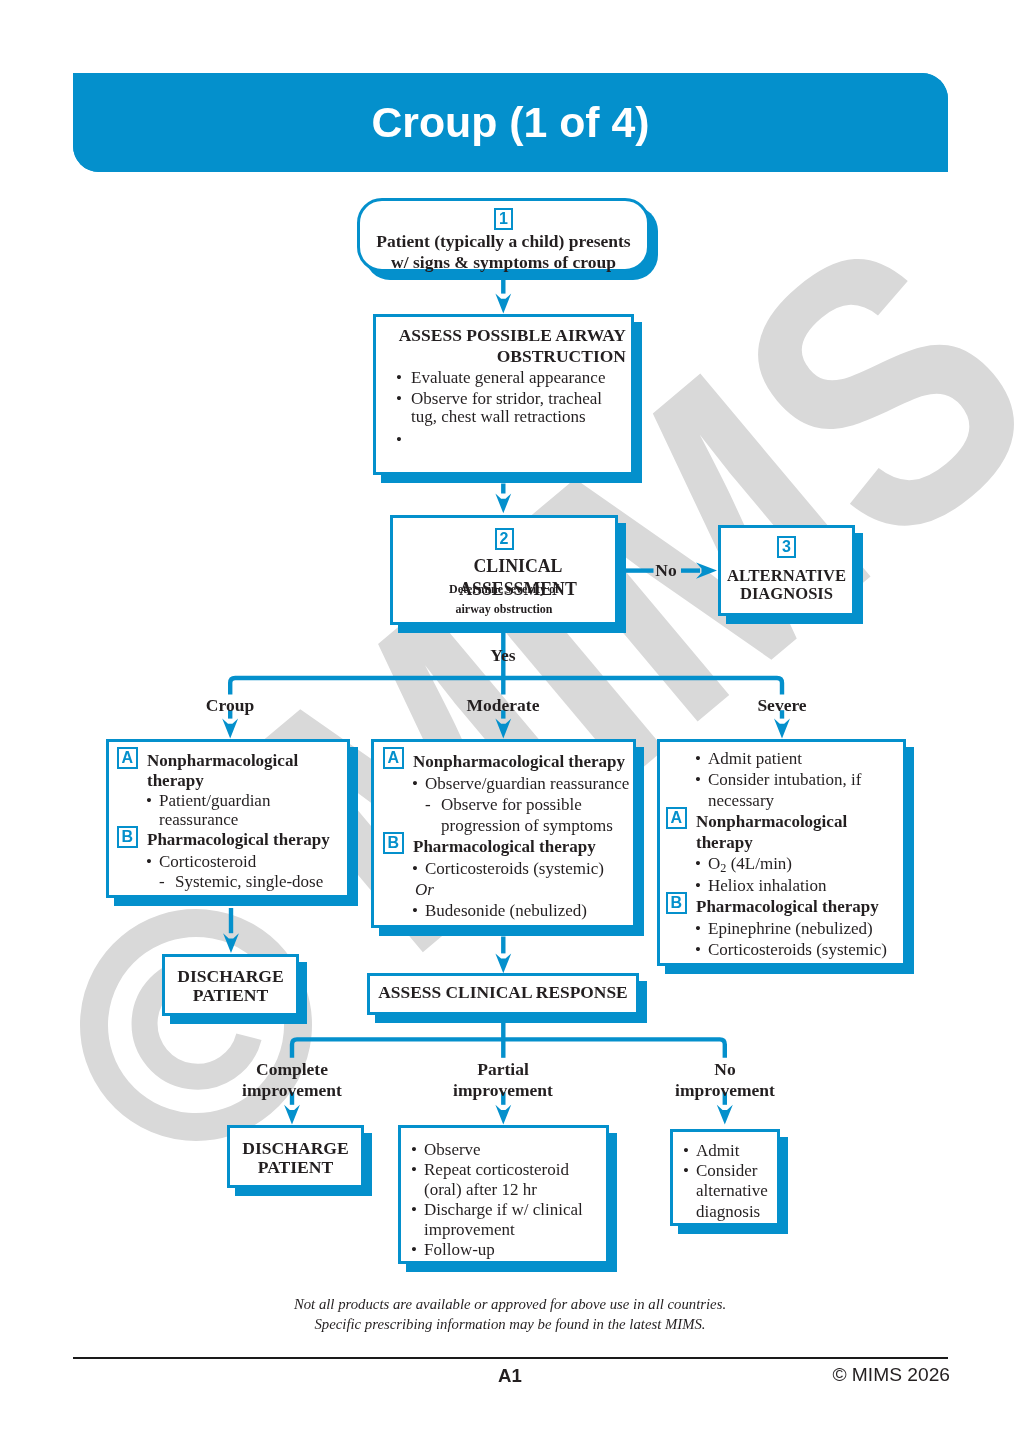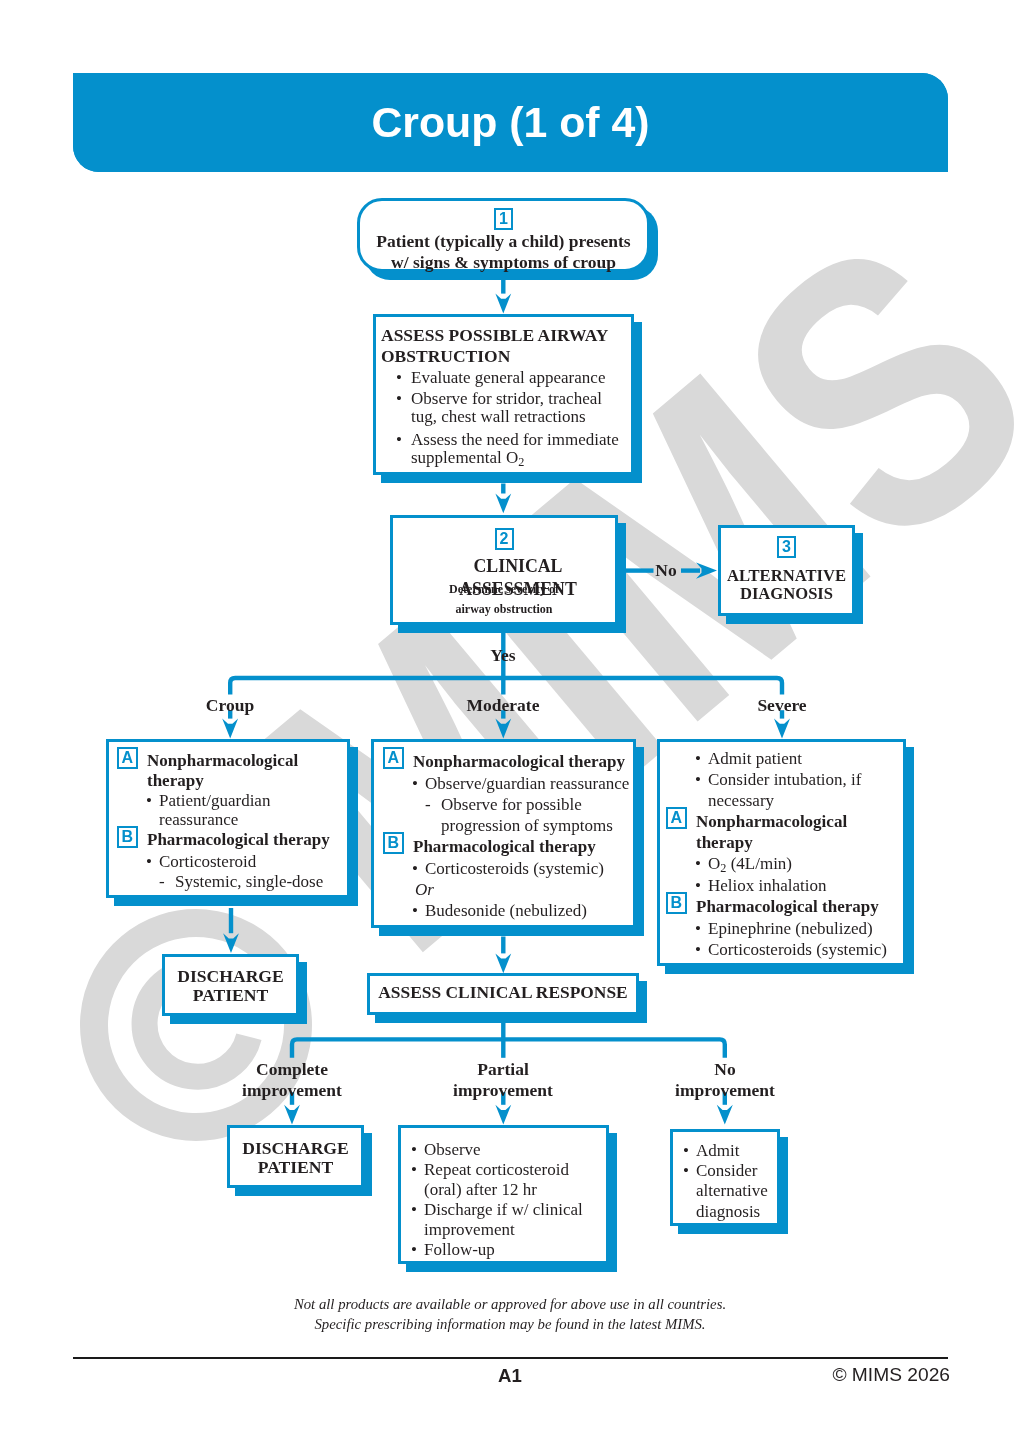--- a/index.html
+++ b/index.html
@@ -21,21 +21,21 @@
   .node{position:absolute;z-index:3;}
   .node>.sh{position:absolute;left:8px;top:8px;width:100%;height:100%;background:#0490cc;}
   .node>.bd{position:absolute;left:0;top:0;width:100%;height:100%;background:#ffffff;
        border:3px solid #0490cc;box-sizing:border-box;}
   .node.rnd>.sh{border-radius:25px;}
   .node.rnd>.bd{border-radius:25px;}
   .node>.ct{position:absolute;left:0;top:0;width:100%;height:100%;box-sizing:border-box;}
   .cn{position:absolute;z-index:2;overflow:visible;}
 
   
-  .ttl{font-weight:bold;text-align:left;}
+  .ttl{font-weight:bold;text-align:right;}
   .badge{display:block;position:absolute;border:2.2px solid #0490cc;color:#0490cc;
        font-family:"Liberation Sans",sans-serif;font-weight:bold;text-align:center;box-sizing:border-box;}
   .nbadge{display:block;position:absolute;border:2.2px solid #0490cc;color:#0490cc;
        font-family:"Liberation Sans",sans-serif;font-weight:bold;text-align:center;box-sizing:border-box;
        width:19px;height:21.5px;line-height:17px;font-size:16px;}
   .elbl{position:absolute;font-weight:bold;text-align:center;z-index:3;white-space:nowrap;}
   sub{font-size:.72em;line-height:0;position:relative;top:0.22em;vertical-align:baseline;}
   .it{font-style:italic;}
   .li{position:relative;}
   .li>.mk{position:absolute;top:0;}
@@ -139,21 +139,20 @@
         <div class="li" style="padding-left:30px;">
           <span class="mk" style="left:15px;">•</span>
           <span class="tx">Evaluate general appearance</span>
         </div>
         <div class="li" style="padding-left:30px;margin-top:2px;">
           <span class="mk" style="left:15px;">•</span>
           <span class="tx">Observe for stridor, tracheal<br>tug, chest wall retractions</span>
         </div>
         <div class="li" style="padding-left:30px;margin-top:4px;">
           <span class="mk" style="left:15px;">•</span>
-          <span class="tx">Assess the need for immediate<br>supplemental O<sub>2</sub></span>
         </div>
       </div>
     </div>
   </div>
 
   <div class="node" style="left:390px;top:515px;width:228px;height:110px;">
     <div class="sh"></div>
     <div class="bd"></div>
     <div class="ct">
       <div class="nbadge" style="left:50%;margin-left:-9.5px;top:13px;">2</div>

